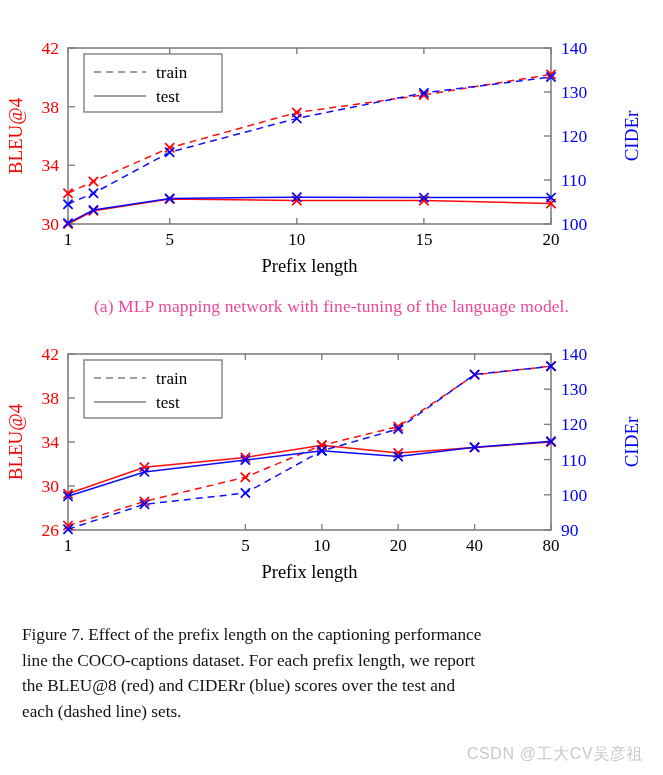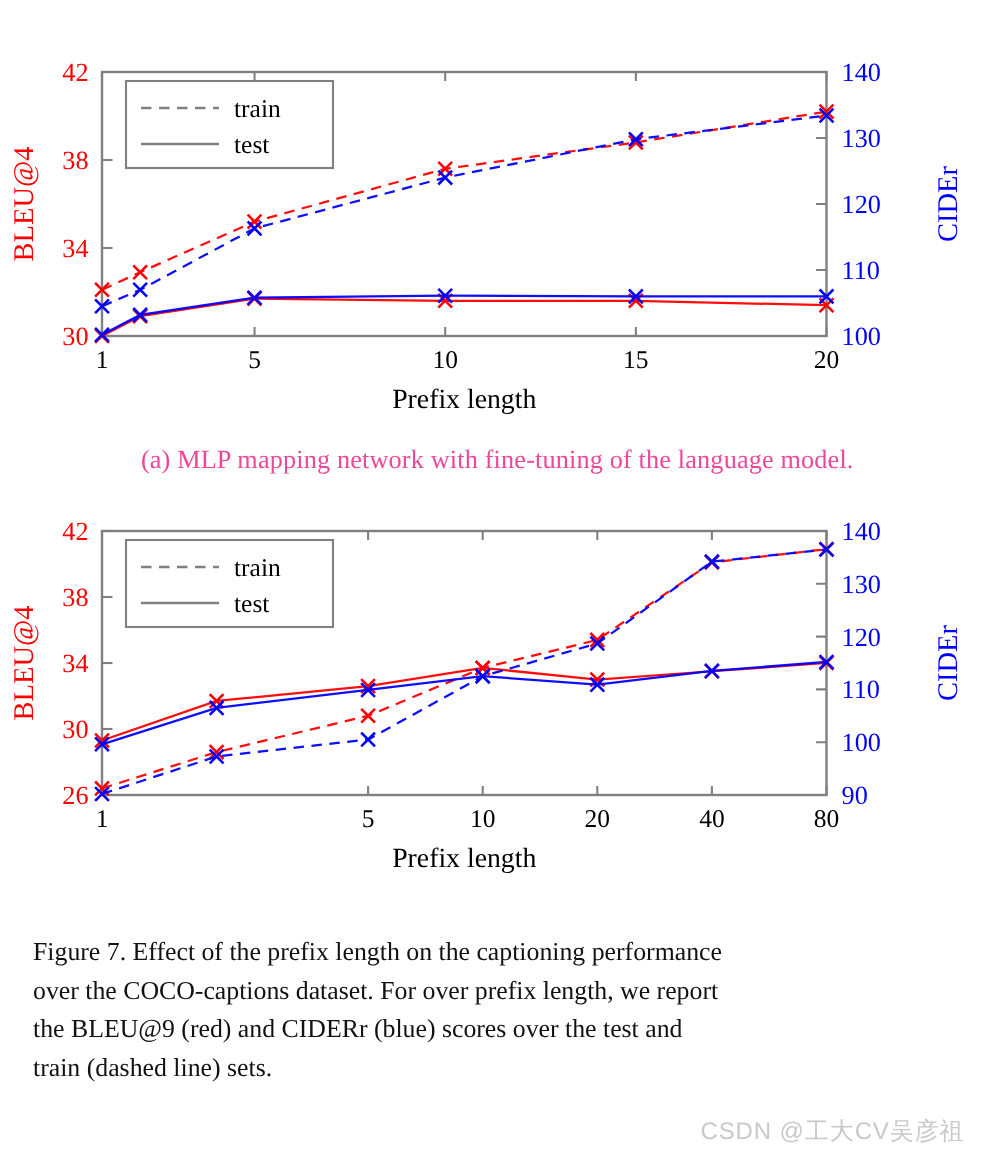--- a/index.html
+++ b/index.html
@@ -392,20 +392,20 @@
           <text x="156" y="48" font-size="17" fill="#000">train</text>
           <line x1="94" y1="66" x2="146" y2="66" stroke="#808080" stroke-width="1.6"></line>
           <text x="156" y="72" font-size="17" fill="#000">test</text>
         </g>
       </svg>
   </div>
 
 
   <div id="figure-caption">
     <div>Figure 7. Effect of the prefix length on the captioning performance</div>
-    <div>over the COCO-captions dataset. For over prefix length, we report</div>
-    <div>the BLEU@9 (red) and CIDERr (blue) scores over the test and</div>
-    <div class="lastline">train (dashed line) sets.</div>
+    <div>line the COCO-captions dataset. For each prefix length, we report</div>
+    <div>the BLEU@8 (red) and CIDERr (blue) scores over the test and</div>
+    <div class="lastline">each (dashed line) sets.</div>
   </div>
 
   <div id="watermark">CSDN @工大CV吴彦祖</div>
 
 </div>
 
 </body></html>

